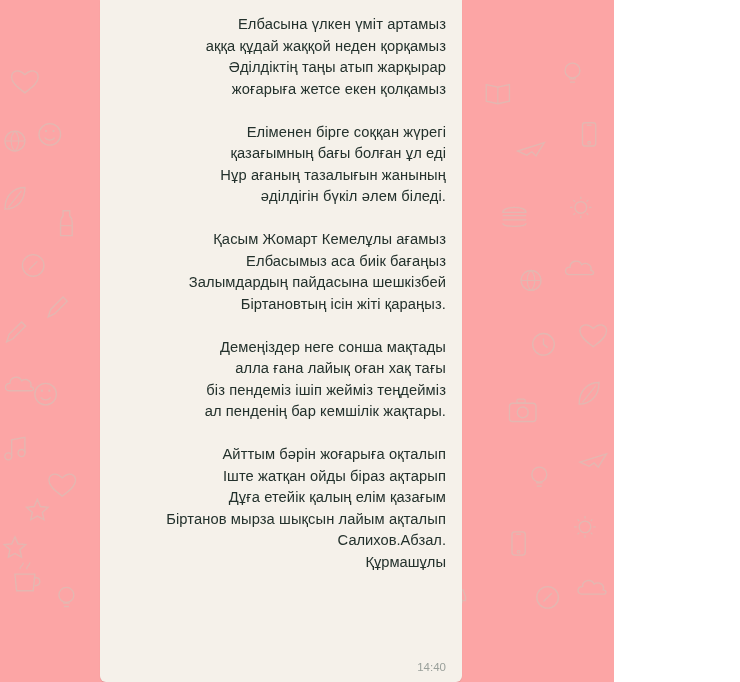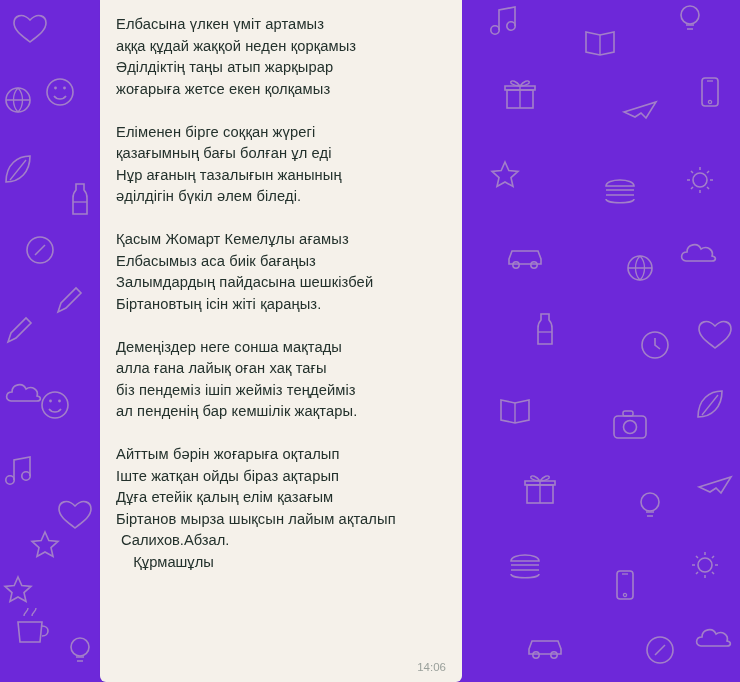--- a/index.html
+++ b/index.html
@@ -6,24 +6,25 @@
   html, body {
     margin: 0;
     padding: 0;
     width: 740px;
     height: 682px;
     overflow: hidden;
     font-family: "Liberation Sans", sans-serif;
   }
   #app {
     position: relative;
-    width: 740px;
+    width: 614px;
     height: 682px;
-    background: #6d28d9;
+    background: #fca5a5;
     overflow: hidden;
+    text-align: right;
   }
   
   #pattern {
     position: absolute;
     inset: 0;
     opacity: 0.55;
     pointer-events: none;
   }
   #pattern svg { display: block; width: 100%; height: 100%; }
 
@@ -240,17 +241,17 @@
 біз пендеміз ішіп жейміз теңдейміз
 ал пенденің бар кемшілік жақтары.
 
 Айттым бәрін жоғарыға оқталып
 Іште жатқан ойды біраз ақтарып
 Дұға етейік қалың елім қазағым
 Біртанов мырза шықсын лайым ақталып</div>
     <div id="signature">Салихов.Абзал.
    Құрмашұлы</div>
     <div id="meta">
-      <span id="timestamp">14:06</span>
+      <span id="timestamp">14:40</span>
     </div>
   </div>
 
 </div>
 
 </body></html>

